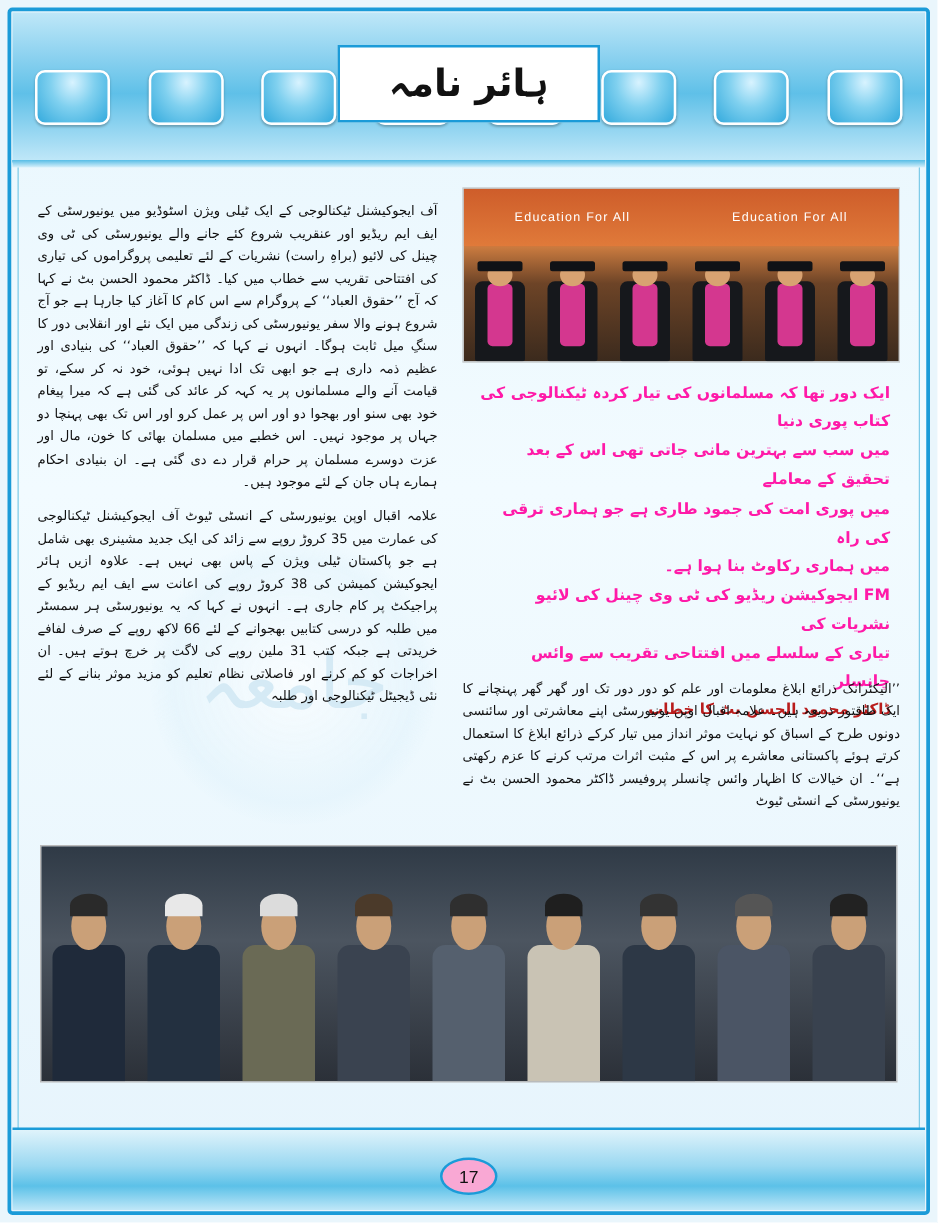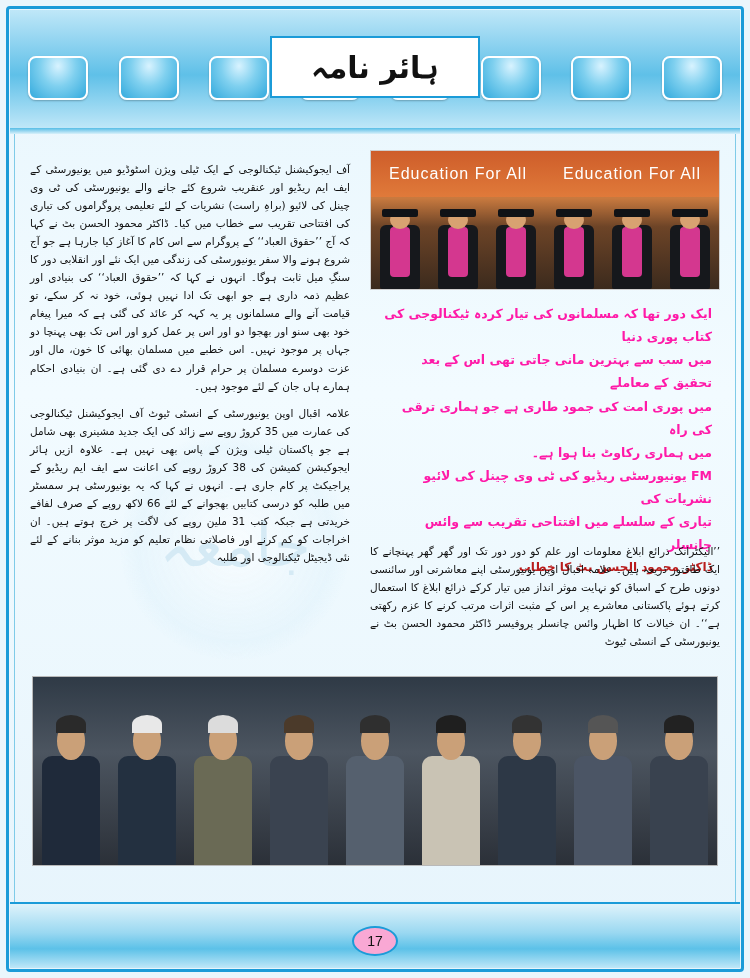--- a/index.html
+++ b/index.html
@@ -95,21 +95,21 @@
     overflow: hidden;
   }
   .photo-1 { width: 350px; height: 140px; }
   .photo-1 .stage {
     position:absolute; inset:0;
     background: linear-gradient(180deg,#7a2f1a 0%, #a8512c 18%, #c97a3f 34%, #6d4427 55%, #3b2a1d 100%);
   }
   .photo-1 .banner {
     position:absolute; left:0; right:0; top:0; height:46px;
     background: linear-gradient(180deg,#ce5d2a,#e07a3a);
-    color:#fff; font-size:16px; letter-spacing:1px;
+    color:#fff; font-size:10px; letter-spacing:1px;
     display:flex; align-items:center; justify-content:space-around;
     font-family:"Liberation Sans", sans-serif;
   }
   .grads { position:absolute; bottom:0; left:0; right:0; height:100px; display:flex; justify-content:space-around; align-items:flex-end; }
   .grad { width: 48px; height: 86px; position: relative; }
   .grad .gown { position:absolute; bottom:0; left:4px; width:40px; height:64px; background:#16181c; border-radius:6px 6px 2px 2px; }
   .grad .sash { position:absolute; bottom:12px; left:14px; width:20px; height:50px; background:#d4378f; border-radius:4px; }
   .grad .face { position:absolute; bottom:60px; left:14px; width:20px; height:18px; background:#d8a271; border-radius:50%; }
   .grad .cap  { position:absolute; bottom:72px; left:6px; width:36px; height:8px; background:#101216; border-radius:2px; }
   .pink-block {
@@ -239,21 +239,21 @@
                 <div class="cap"></div>
               </div>
           </div>
         </div>
 
         <div class="pink-block">
           <span class="line">ایک دور تھا کہ مسلمانوں کی تیار کردہ ٹیکنالوجی کی کتاب پوری دنیا</span>
           <span class="line">میں سب سے بہترین مانی جاتی تھی اس کے بعد تحقیق کے معاملے</span>
           <span class="line">میں پوری امت کی جمود طاری ہے جو ہماری ترقی کی راہ</span>
           <span class="line">میں ہماری رکاوٹ بنا ہوا ہے۔</span>
-          <span class="line">FM یونیورسٹی ریڈیو کی ٹی وی چینل کی لائیو نشریات کی</span>
+          <span class="line">FM ایجوکیشن ریڈیو کی ٹی وی چینل کی لائیو نشریات کی</span>
           <span class="line">تیاری کے سلسلے میں افتتاحی تقریب سے وائس چانسلر</span>
           <span class="line byline">ڈاکٹر محمود الحسن بٹ کا خطاب</span>
         </div>
       </div>
 
       <div class="col-text-right">
         <p>’’الیکٹرانک ذرائع ابلاغ معلومات اور علم کو دور دور تک اور گھر گھر پہنچانے کا ایک طاقتور ذریعہ ہیں۔ علامہ اقبال اوپن یونیورسٹی اپنے معاشرتی اور سائنسی دونوں طرح کے اسباق کو نہایت موثر انداز میں تیار کرکے ذرائع ابلاغ کا استعمال کرتے ہوئے پاکستانی معاشرے پر اس کے مثبت اثرات مرتب کرنے کا عزم رکھتی ہے‘‘۔ ان خیالات کا اظہار وائس چانسلر پروفیسر ڈاکٹر محمود الحسن بٹ نے یونیورسٹی کے انسٹی ٹیوٹ</p>
       </div>
     </div>
   </div>

